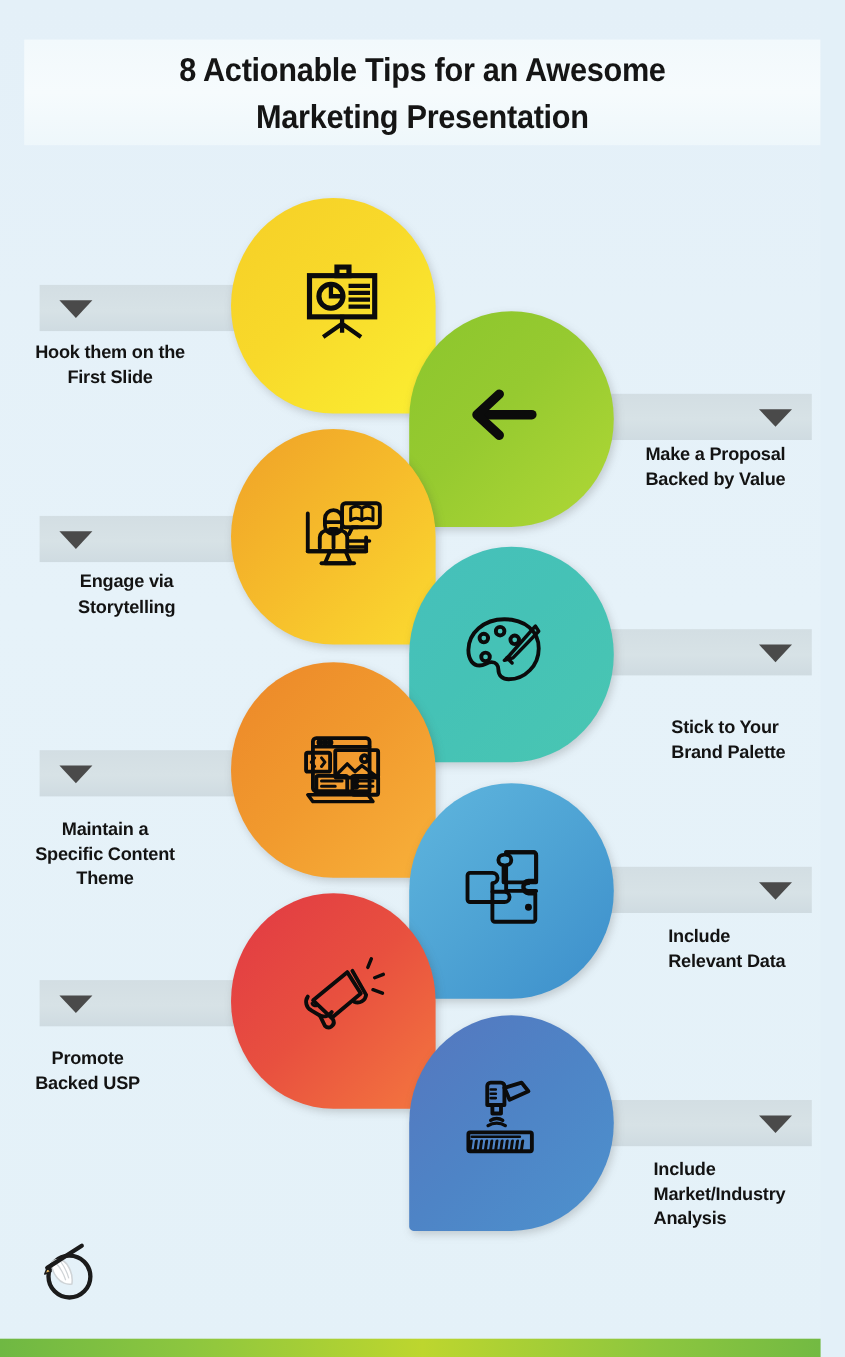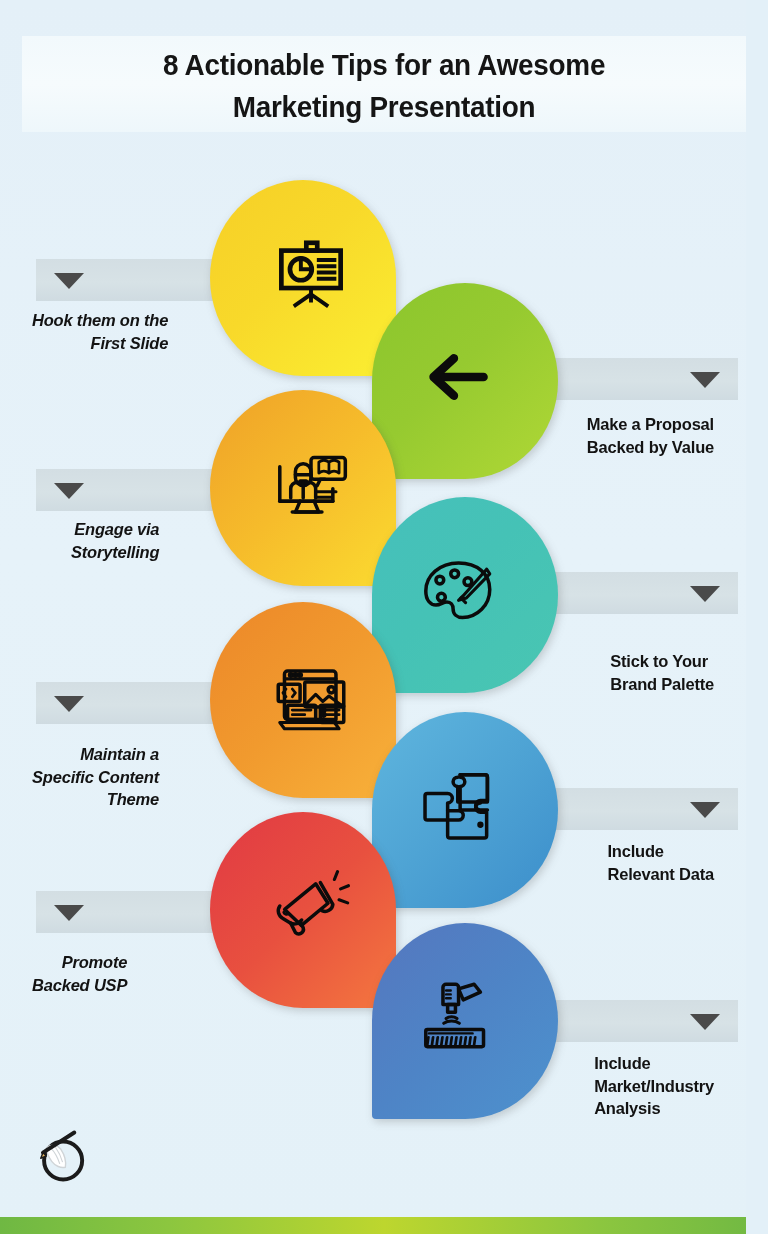--- a/index.html
+++ b/index.html
@@ -82,21 +82,21 @@
   .caption {
     position:absolute;
     font-family:"Liberation Sans", sans-serif;
     font-weight:bold;
     font-size:16.5px;
     line-height:22.5px;
     color:#131313;
     letter-spacing:-0.2px;
     white-space:pre-line;
   }
-  .caption.lft { left:32px;  text-align:right;font-style:italic; }
+  .caption.lft { left:32px;  text-align:center; }
   .caption.rgt { right:32px; text-align:left; }
 
   
   .logo-wrap {
     position:absolute; left:34px; top:1128px;
     display:flex; align-items:center; gap:4px;
   }
   .logo-mark { width:56px; height:56px; position:relative; }
   .logo-mark svg { width:100%; height:100%; display:block; }
   .logo-text {
@@ -275,21 +275,21 @@
         <path d="M36 52 a10 8 0 0 1 14 0 M33 58 a16 13 0 0 1 20 0" stroke-width="4"></path>
         <path d="M12 66 h70 a2 2 0 0 1 2 2 v18 a2 2 0 0 1 -2 2 H12 a2 2 0 0 1 -2 -2 V68 a2 2 0 0 1 2 -2 z"></path>
         <path d="M14 71 h56" stroke-width="3"></path>
         <path d="M18 76 v10 M24 76 v10 M30 76 v10 M36 76 v10 M42 76 v10 M48 76 v10 M54 76 v10 M60 76 v10 M66 76 v10 M72 76 v10 M78 76 v10" stroke-width="3.5" transform="skewX(-8) translate(6,0)"></path>
       </svg>
     </div>
   </div>
 
   <div class="caption lft" style="top:309px;">Hook them on the
 First Slide</div>
-  <div class="caption rgt" style="top:413px;">Make a Proposal
+  <div class="caption rgt" style="top:402px;">Make a Proposal
 Backed by Value</div>
   <div class="caption lft" style="top:518px;margin-left:39px;">Engage via
 Storytelling</div>
   <div class="caption rgt" style="top:650px;margin-left:12px;">Stick to Your
 Brand Palette</div>
   <div class="caption lft" style="top:743px;">Maintain a
 Specific Content
 Theme</div>
   <div class="caption rgt" style="top:840px;">Include
 Relevant Data</div>

